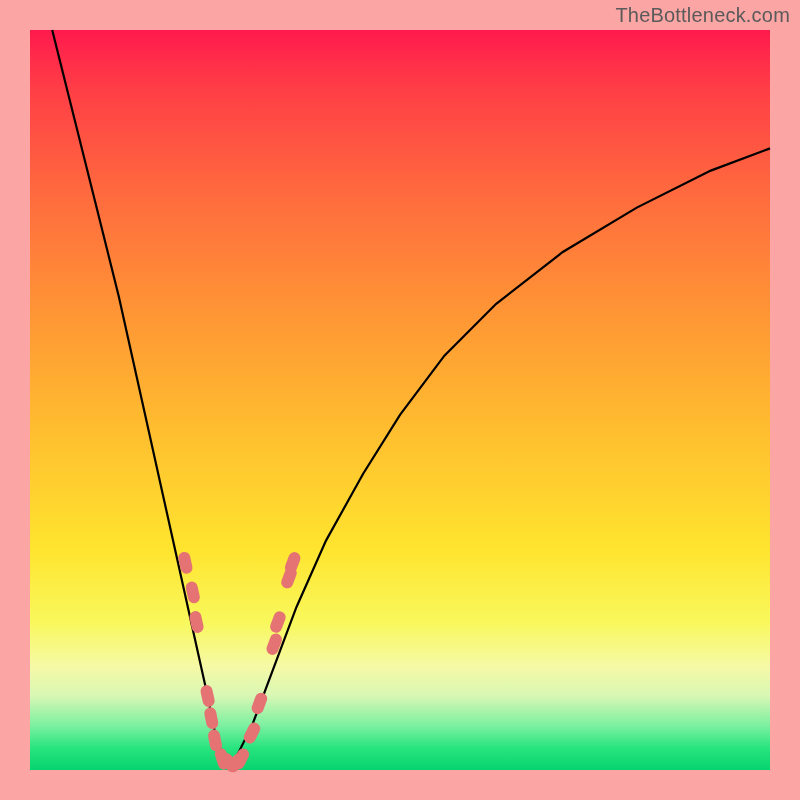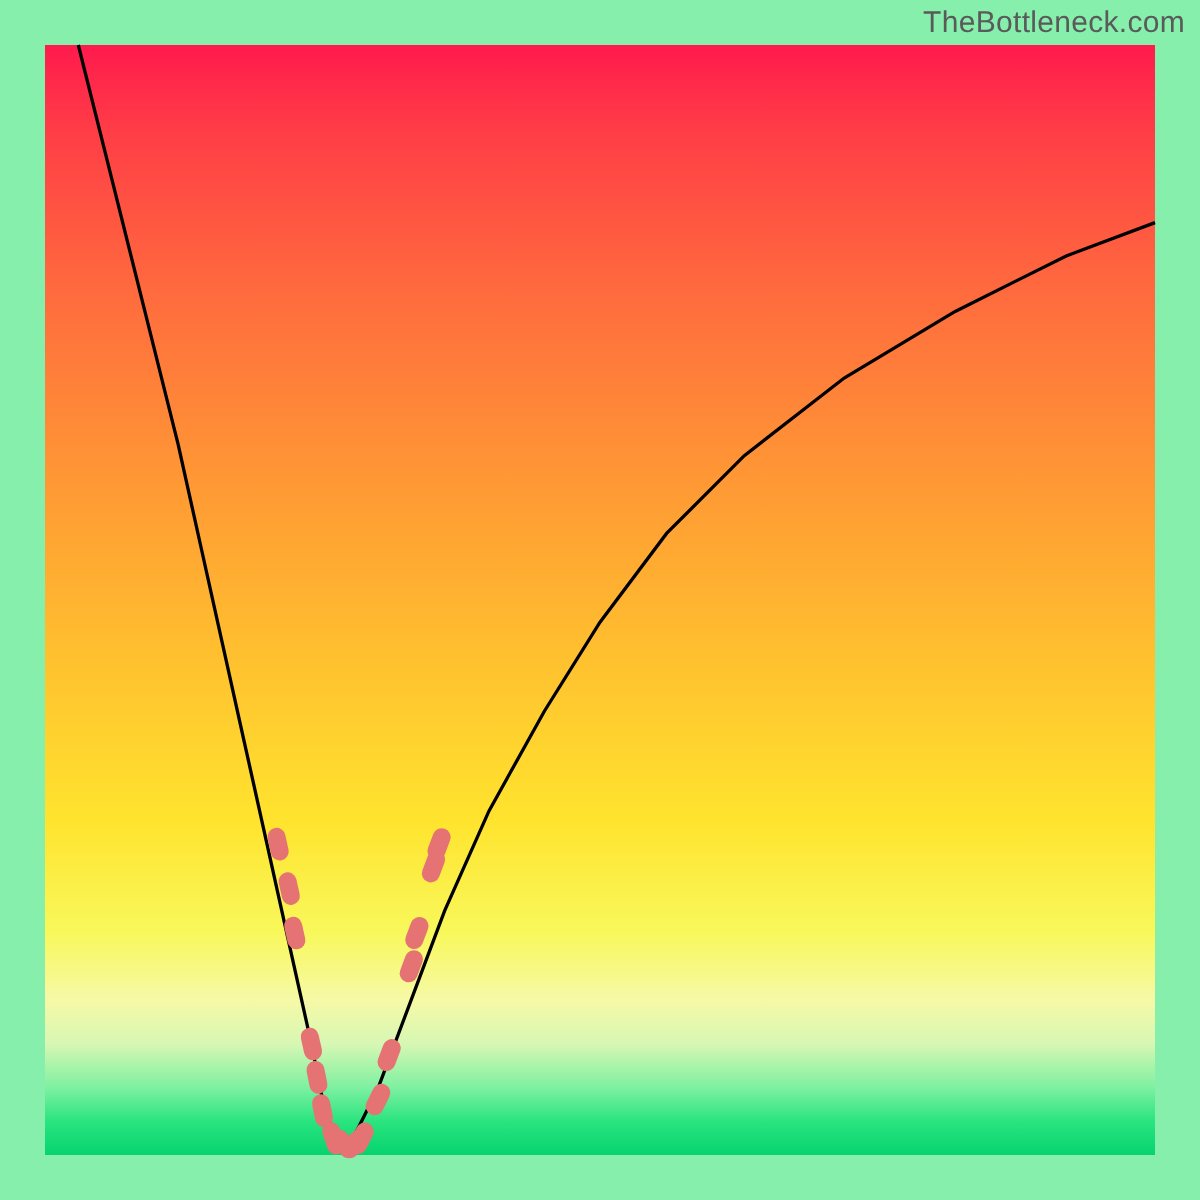--- a/index.html
+++ b/index.html
@@ -9,21 +9,21 @@
     height: 800px;
     background: #000;
     overflow: hidden;
   }
   .frame {
     position: absolute;
     left: 0;
     top: 0;
     width: 800px;
     height: 800px;
-    background: #86efac;
+    background: #fca5a5;
   }
   .plot {
     position: absolute;
     left: 30px;
     top: 30px;
     width: 740px;
     height: 740px;
     
     background: linear-gradient(to bottom,
       #ff1a4d 0%,

